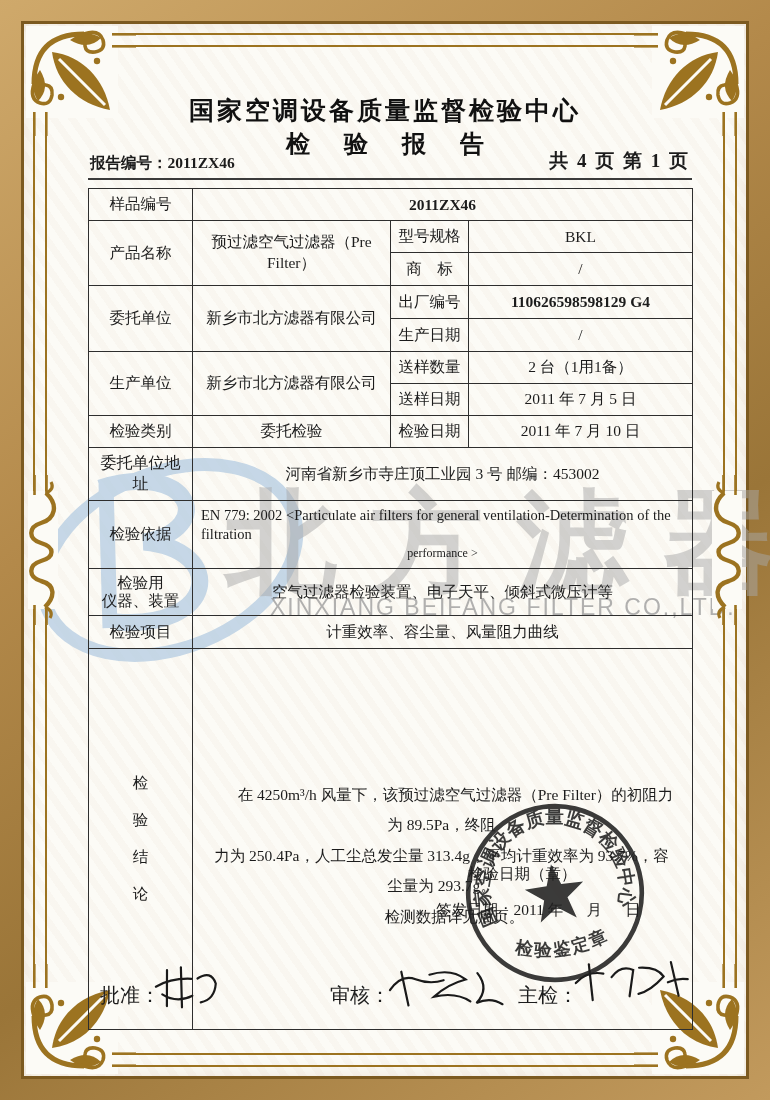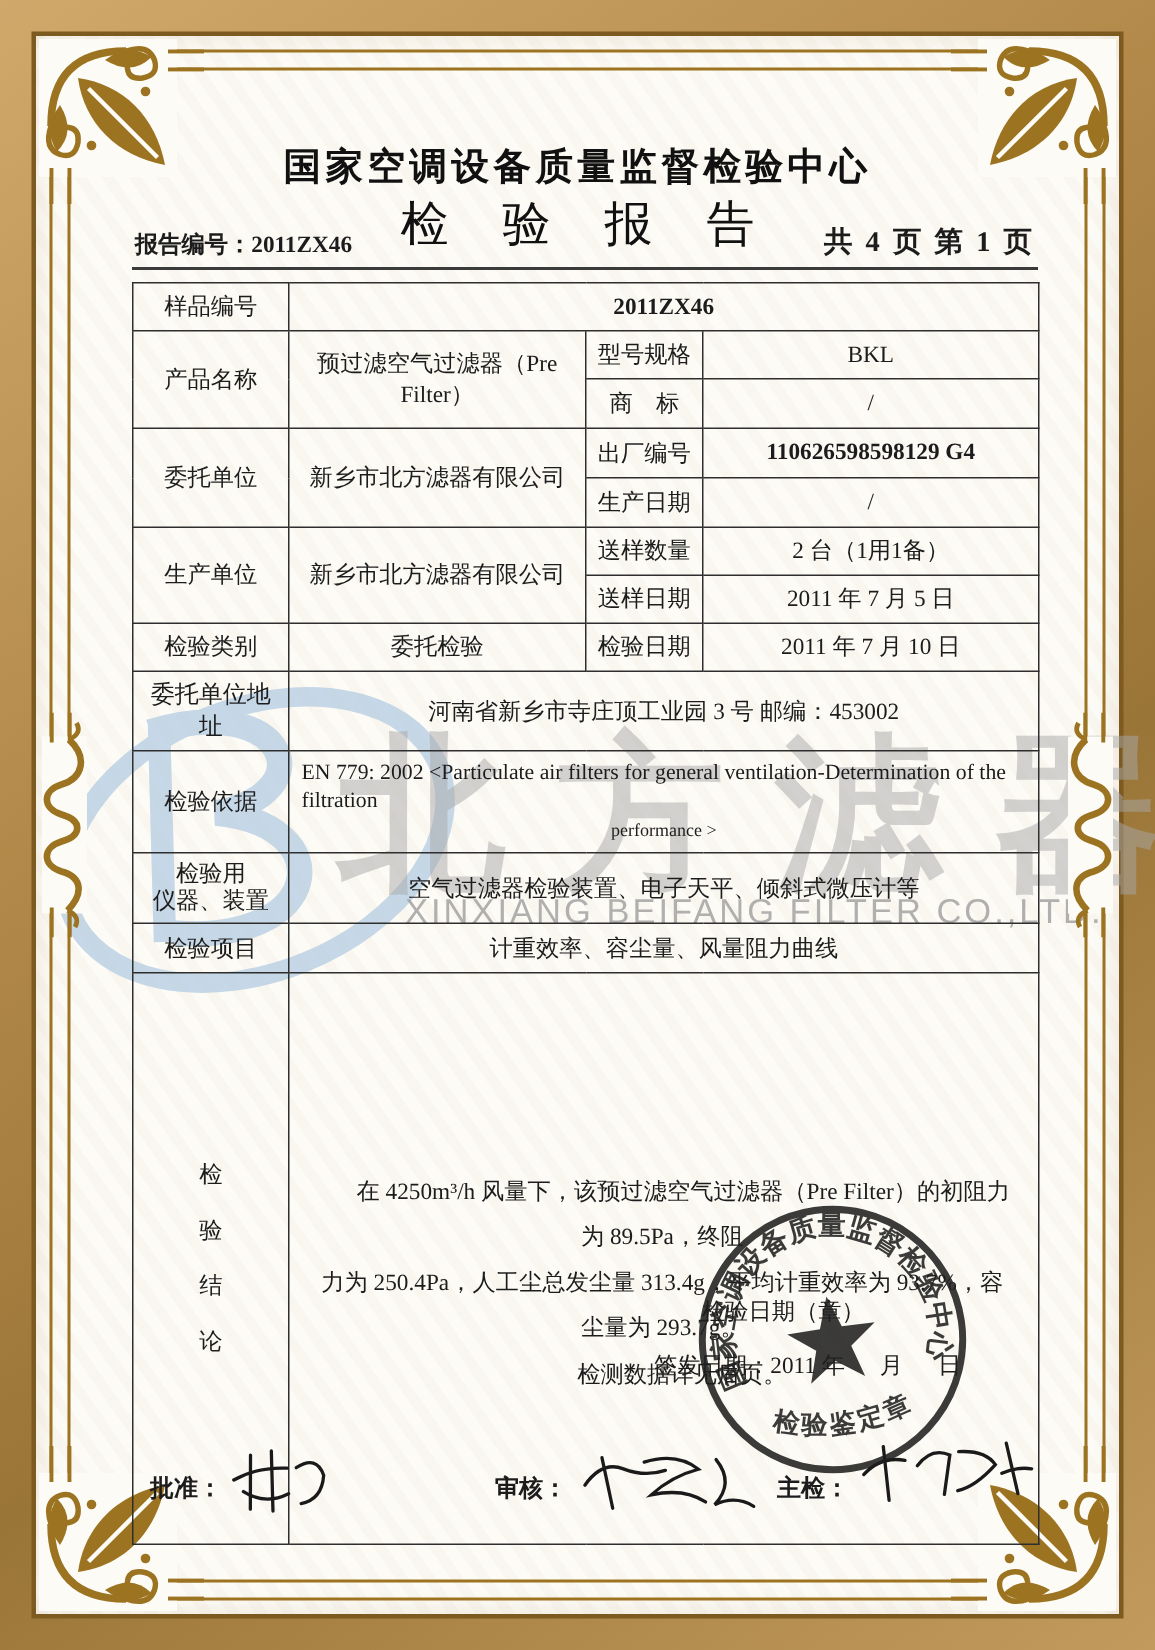--- a/index.html
+++ b/index.html
@@ -39,21 +39,21 @@
   }
   .wm-logo{position:absolute;left:28px;top:432px;z-index:1;opacity:.85;}
 
   
   .org-title{
     position:absolute;left:0;right:0;top:94px;z-index:10;text-align:center;
     font-size:25px;font-weight:bold;letter-spacing:3px;color:#111;
   }
   .report-title{
     position:absolute;left:0;right:0;top:128px;z-index:10;text-align:center;
-    font-size:32px;font-weight:normal;letter-spacing:14px;text-indent:14px;color:#111;
+    font-size:24px;font-weight:bold;letter-spacing:14px;text-indent:14px;color:#111;
   }
   .report-bar{
     position:absolute;left:88px;width:604px;top:148px;height:30px;z-index:10;
     border-bottom:2px solid #3b3b3b;
   }
   .report-no{position:absolute;left:2px;bottom:4px;font-size:15.5px;font-weight:600;}
   .page-info{position:absolute;right:2px;bottom:4px;font-size:19px;font-weight:600;letter-spacing:2px;}
 
   
   table.report{
@@ -77,21 +77,21 @@
   .concl-text{padding:34px 12px 0 10px;line-height:30.5px;font-size:15.5px;}
   .indent1{text-indent:28px;text-align:center;}
   .indent3{text-indent:26px;}
 
   
   .issue-unit{position:absolute;left:468px;top:864px;z-index:12;font-size:15.5px;}
   .issue-date{position:absolute;left:436px;top:900px;z-index:12;font-size:15.5px;white-space:pre;}
   .stamp{position:absolute;left:462px;top:800px;z-index:30;transform:rotate(-8deg);opacity:.87;}
 
   
-  .sig-label{position:absolute;z-index:10;font-size:16px;font-weight:700;}
+  .sig-label{position:absolute;z-index:10;font-size:20px;font-weight:400;}
   .scribble{position:absolute;z-index:11;}
   #apl{left:100px;top:982px;} #rvl{left:330px;top:982px;} #chl{left:518px;top:982px;}
   #aps{left:152px;top:962px;transform:rotate(-3deg);}
   #rvs{left:386px;top:964px;transform:rotate(-2deg);}
   #chs{left:572px;top:958px;transform:rotate(-3deg);}
 </style>
 </head>
 <body>
 
 <div class="page">

